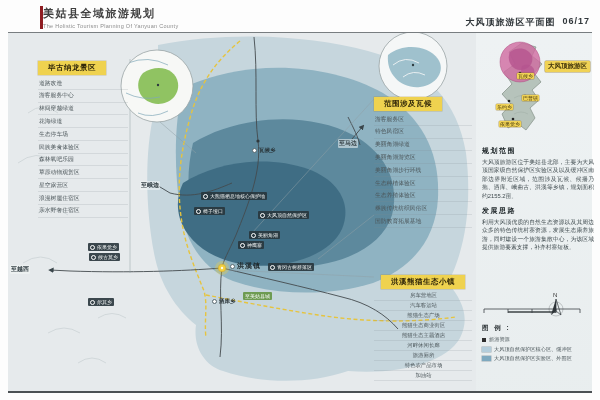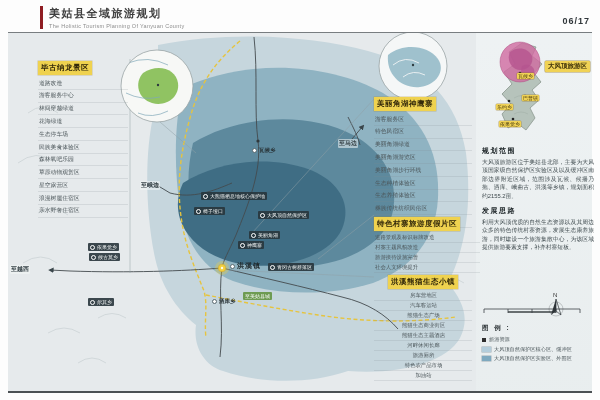--- a/index.html
+++ b/index.html
@@ -1,20 +1,20 @@
 <!DOCTYPE html>
 <html><head>
 <meta charset="utf-8">
 <style>
   html,body{margin:0;padding:0;}
   body{width:600px;height:400px;background:#ffffff;font-family:"Liberation Sans","DejaVu Sans",sans-serif;overflow:hidden;}
   .page{position:relative;width:600px;height:400px;background:#fdfdfd;overflow:hidden;}
 
   
-  .hdr-left{position:absolute;left:40px;top:6px;display:flex;align-items:stretch;gap:6px;}
+  .hdr-left{position:absolute;left:40px;top:6px;display:flex;align-items:stretch;}
   .accent{width:3px;background:#8f1d22;}
   .t-zh{font-size:11px;font-weight:700;color:#3f3f3f;letter-spacing:1.5px;}
   .t-en{font-size:5.5px;color:#8d8d8d;margin-top:2px;letter-spacing:.3px;}
   .hdr-right{position:absolute;right:10px;top:16px;font-size:9px;font-weight:700;color:#30363a;letter-spacing:1px;display:flex;gap:7px;}
   .hdr-rule{position:absolute;left:8px;top:32px;width:584px;height:1px;background:#787d80;}
   .ftr-rule{position:absolute;left:8px;top:391px;width:584px;height:1.5px;background:#4c5154;}
 
   
   .stage{position:absolute;left:8px;top:33px;width:584px;height:358px;background:#e6eaec;overflow:hidden;}
   .stage::after{content:"";position:absolute;left:468px;top:0;right:0;bottom:0;background:linear-gradient(180deg,#eff3f4,#e9eeef);opacity:.9;}
@@ -31,21 +31,21 @@
   .mdot-solid{background:#fff;border:.5px solid #5a6a70;}
   .ml-town{font-size:5.5px;font-weight:700;color:#273134;}
   .ml-townbold{font-size:7px;font-weight:700;color:#1f282b;letter-spacing:1px;}
   .ml-dir{font-size:6px;font-weight:700;color:#39454a;background:rgba(242,246,246,.55);padding:0 1px;border-radius:1px;}
   .ml-green{background:#6e9b52;color:#fff;font-size:5px;padding:1px 2px;border-radius:1px;}
   .ml-il{background:#f0d255;color:#4a3c10;font-size:5px;padding:0 1px;border-radius:1px;box-shadow:0 0 0 .5px rgba(150,120,40,.6);}
   .ml-ilbig{background:#f0d255;color:#3c3008;font-size:6.5px;font-weight:700;padding:1px 3px;border-radius:1px;box-shadow:0 0 0 .5px rgba(150,120,40,.7);}
 
   
   .fb{position:absolute;z-index:7;}
-  .fb-title{display:inline-block;background:#efd24f;color:#33290a;font-size:7.5px;font-weight:700;padding:2px 3px;margin:0 0 2px 0;letter-spacing:.5px;box-shadow:0 0 0 .5px rgba(160,130,40,.4);}
+  .fb-title{display:inline-block;background:#efd24f;color:#33290a;font-size:7.5px;font-weight:700;padding:2px 10px;margin:0 0 2px 0;letter-spacing:.5px;box-shadow:0 0 0 .5px rgba(160,130,40,.4);}
   .fb-list{margin:0;padding:0;list-style:none;}
   .fb-list li{font-size:5.8px;color:#4c565a;padding:1.6px 0 1.2px 1px;border-bottom:1px solid rgba(130,140,145,.18);}
   .fb-sm li{font-size:5.4px;padding:1.1px 0 .9px 1px;}
   .fb-bigu{left:38px;top:56px;width:90px;}
   .fb-meili{left:374px;top:92px;width:98px;}
   .fb-cunzhai{left:374px;top:212px;width:106px;}
   .fb-hongxi{left:374px;top:270px;width:98px;text-align:center;}
 
   
   .sb-sec{position:absolute;width:112px;z-index:7;}
@@ -69,20 +69,21 @@
 <div class="page">
 
   <div class="hdr-left">
     <span class="accent"></span>
     <div>
       <div class="t-zh">美姑县全域旅游规划</div>
       <div class="t-en">The Holistic Tourism Planning Of Yanyuan County</div>
     </div>
   </div>
   <div class="hdr-right">
+    <span>大风顶旅游区平面图</span>
     <span>06/17</span>
   </div>
   <div class="hdr-rule"></div>
 
   <div class="stage">
     <svg class="map-svg" width="470" height="358" viewBox="0 0 470 358">
       <defs>
         <clipPath id="c1">
             <circle cx="149" cy="53" r="36"></circle>
           </clipPath>
@@ -298,40 +299,31 @@
         <li>生态停车场</li>
         <li>民族美食体验区</li>
         <li>森林氧吧乐园</li>
         <li>草原动物观赏区</li>
         <li>星空露营区</li>
         <li>浪漫树屋住宿区</li>
         <li>亲水野奢住宿区</li>
       </ul>
   </section>
   <section class="fb fb-meili">
-    <h3 class="fb-title">美丽角湖神鹰寨</h3>
+    <h3 class="fb-title">范围涉及瓦候</h3>
     <ul class="fb-list">
         <li>游客服务区</li>
         <li>特色民宿区</li>
         <li>美丽角湖绿道</li>
         <li>美丽角湖游览区</li>
         <li>美丽角湖步行环线</li>
         <li>生态种植体验区</li>
         <li>生态养殖体验区</li>
         <li>彝族传统纺织民俗区</li>
         <li>国防教育拓展基地</li>
-      </ul>
-  </section>
-  <section class="fb fb-cunzhai">
-    <h3 class="fb-title">特色村寨旅游度假片区</h3>
-    <ul class="fb-list fb-sm">
-        <li>道路景观及标识标牌改造</li>
-        <li>村寨主题风貌改造</li>
-        <li>旅游接待设施完善</li>
-        <li>社会人文环境提升</li>
       </ul>
   </section>
   <section class="fb fb-hongxi">
     <h3 class="fb-title">洪溪熊猫生态小镇</h3>
     <ul class="fb-list fb-sm">
         <li>房车营地区</li>
         <li>汽车客运站</li>
         <li>熊猫生态广场</li>
         <li>熊猫生态商业街区</li>
         <li>熊猫生态主题酒店</li>

